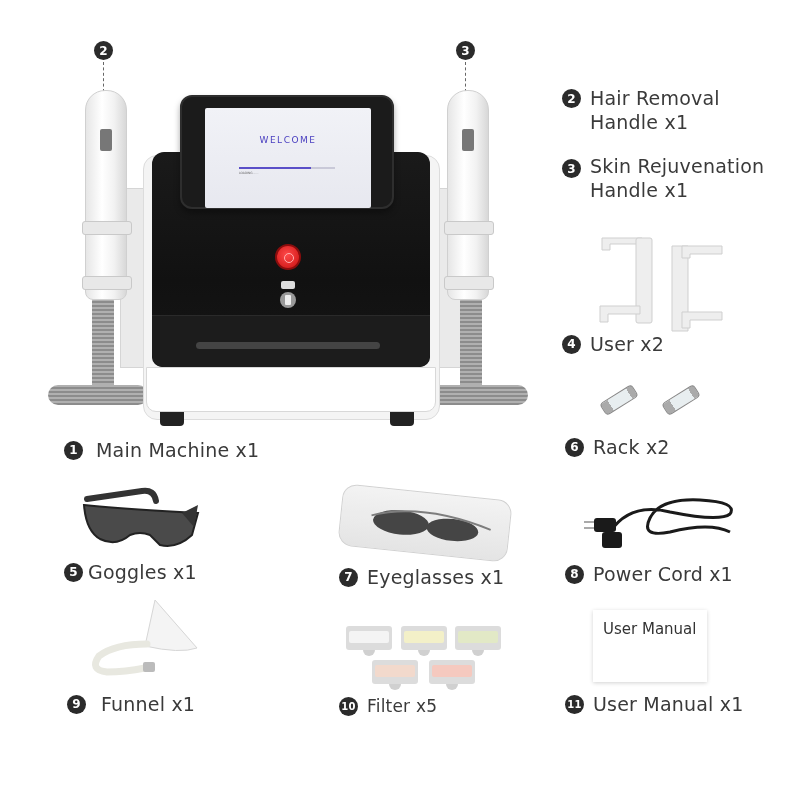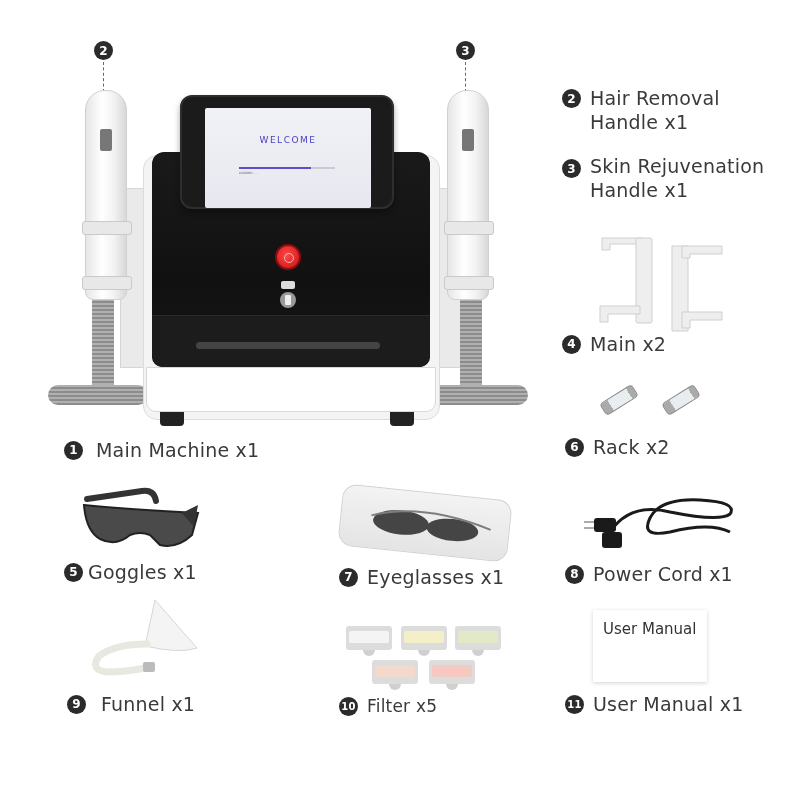--- a/index.html
+++ b/index.html
@@ -159,21 +159,21 @@
     <path d="M10 10 h40 v6 h-32 v6 h-8z"></path>
     <rect x="44" y="10" width="16" height="85" rx="2"></rect>
     <path d="M8 78 h40 v8 h-32 v8 h-8z"></path>
     <path d="M80 18 h16 v85 h-16z"></path>
     <path d="M90 18 h40 v8 h-32 v4 h-8z"></path>
     <path d="M90 84 h40 v8 h-32 v8 h-8z"></path>
   </g>
 </svg>
 <div class="abs label" style="left:562px;top:332px;">
   <span class="badge">4</span>
-  <span class="txt">Main x2</span>
+  <span class="txt">User x2</span>
 </div>
 
 <div class="fuse" style="left:600px;top:393px;"></div>
 <div class="fuse" style="left:662px;top:393px;"></div>
 <div class="abs label" style="left:565px;top:435px;">
   <span class="badge">6</span>
   <span class="txt">Rack x2</span>
 </div>
 
 <div class="abs label" style="left:64px;top:438px;">

